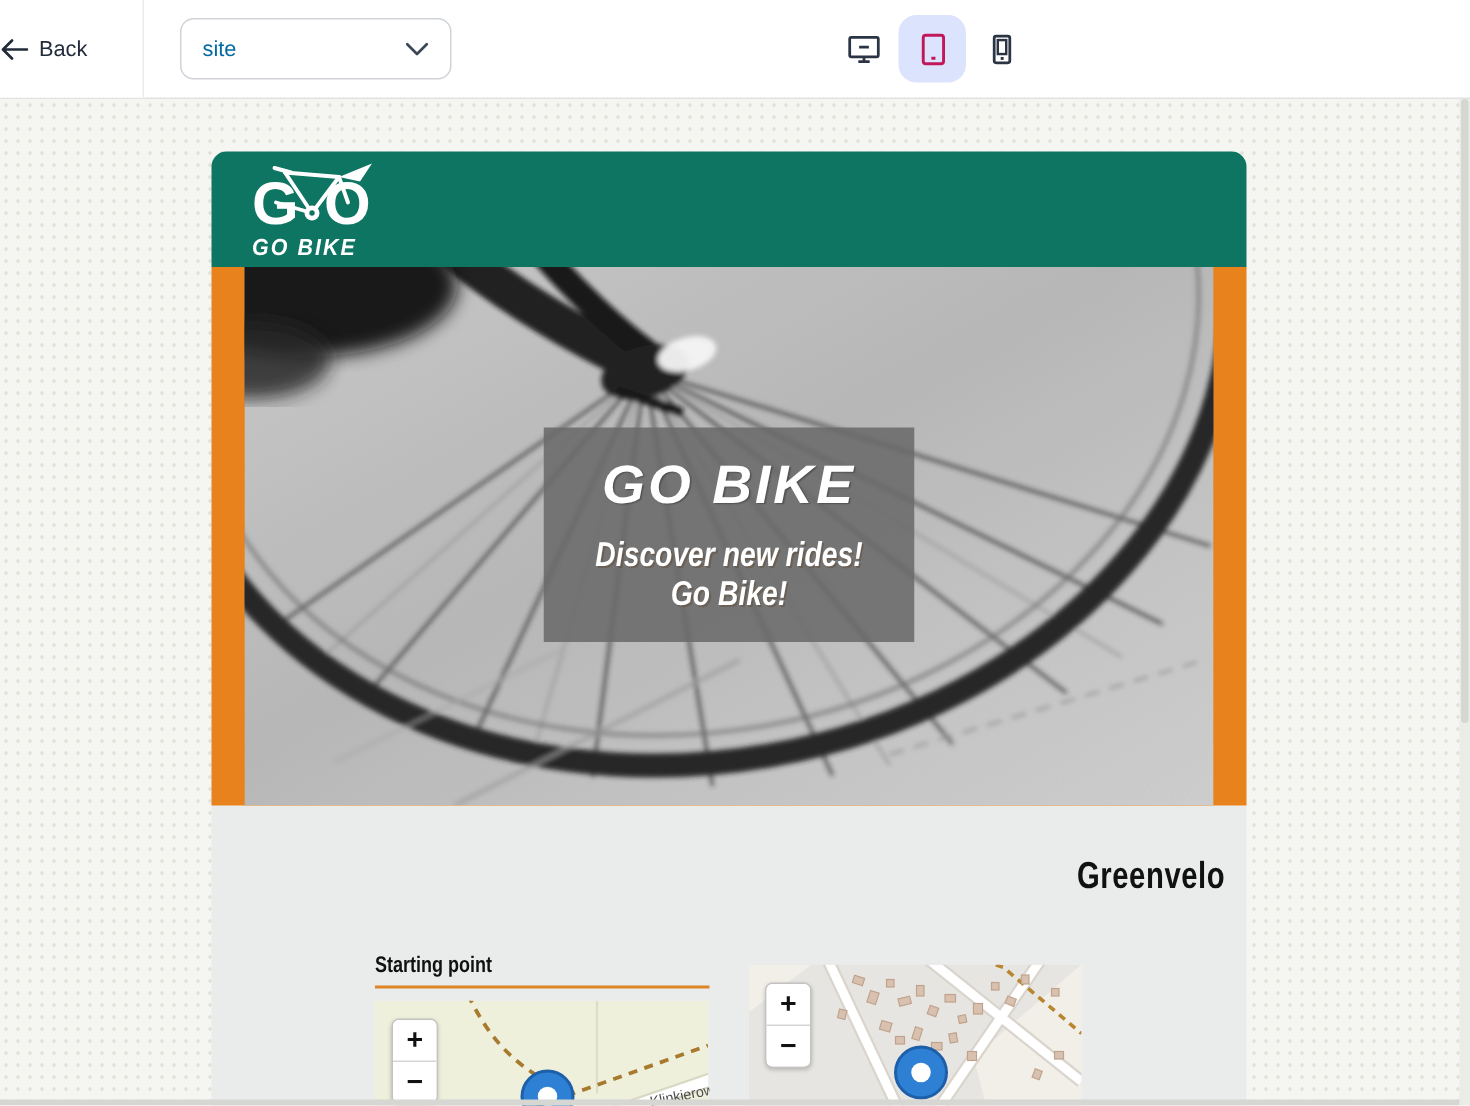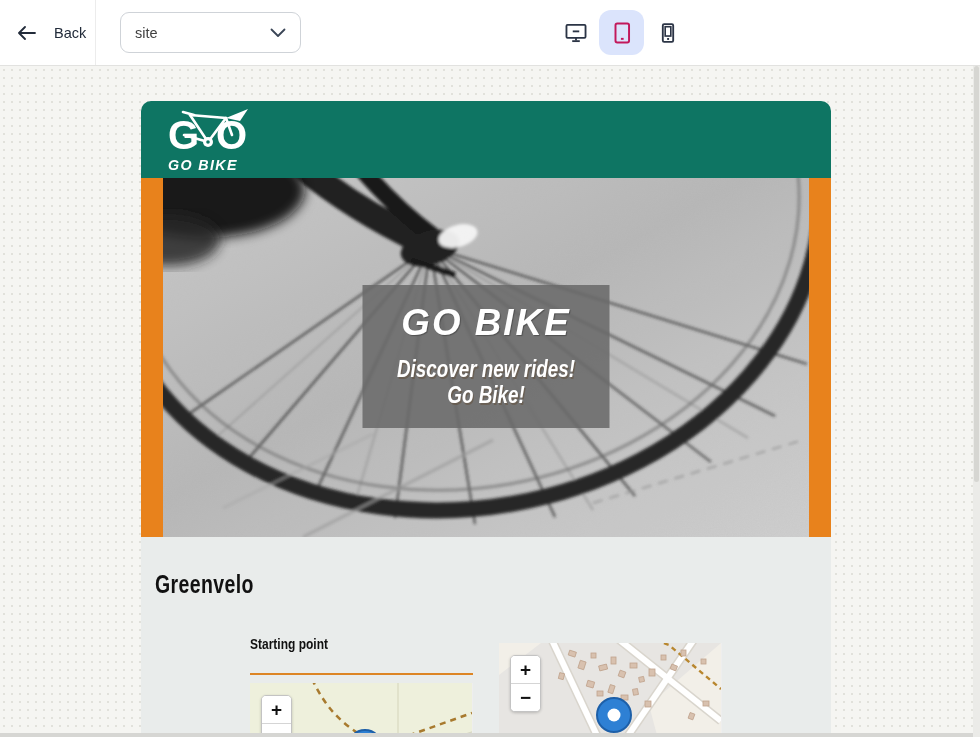--- a/index.html
+++ b/index.html
@@ -4,26 +4,26 @@
 <style>
   * { margin:0; padding:0; box-sizing:border-box; }
   html,body { width:980px; height:737px; overflow:hidden; }
   body { font-family:"Liberation Sans", sans-serif; position:relative; background:#fff; }
 
   
   .toolbar { position:absolute; top:0; left:0; right:0; height:66px; background:#fff;
              border-bottom:1px solid #e2e2e0; z-index:10; }
   .back-wrap { position:absolute; left:0; top:0; width:96px; height:65px;
                border-right:1px solid #ececec; display:flex; align-items:center;
-               padding-left:17px; gap:18px; cursor:pointer; background:#fff; }
+               gap:7px; cursor:pointer; background:#fff; }
   .back-label { font-size:14.5px; color:#222b3a; }
   .site-select { position:absolute; left:120px; top:12px; width:181px; height:41px;
                  border:1px solid #cfd3d8; border-radius:9px; background:#fff;
                  display:flex; align-items:center; padding:0 14px; cursor:pointer; }
-  .site-select .val { font-size:14.5px; color:#404040; }
+  .site-select .val { font-size:14.5px; color:#0369a1; }
   .site-select .chev { margin-left:auto; display:flex; }
   .devices { position:absolute; left:553px; top:10px; display:flex; gap:1px; }
   .dev-btn { width:45px; height:45px; border:none; background:transparent; border-radius:12px;
              display:flex; align-items:center; justify-content:center; cursor:pointer; }
   .dev-btn.active { background:#dbe4fc; }
 
   
   .preview { position:absolute; top:66px; left:0; right:0; bottom:0;
              background-color:#f5f5f2;
              background-image: radial-gradient(#e1e1db 1px, rgba(0,0,0,0) 1.2px);
@@ -43,28 +43,28 @@
                   width:247px; height:143px; background:rgba(106,106,106,.87);
                   text-align:center; color:#fff; }
   .hero-title { margin-top:17px; font-size:36px; font-weight:bold; font-style:italic;
                 letter-spacing:2px; text-shadow:1px 1px 1px rgba(0,0,0,.3);
                 transform:scaleX(1.02); }
   .hero-sub { margin-top:12px; transform:scaleX(.82); transform-origin:center; }
   .hero-sub div { font-size:23px; font-weight:bold; font-style:italic; line-height:1.13;
                   text-shadow:1.5px 1.5px 0 rgba(90,60,30,.35); }
 
   .trip { background:#e9eceb; padding-top:33px; height:230px; }
-  .trip-heading-row { text-align:left; }
+  .trip-heading-row { text-align:right; }
   .trip-heading { display:inline-block; font-size:25px; font-weight:bold; color:#111;
                   transform:scaleX(.78); letter-spacing:.5px; }
   .cols { display:flex; gap:26px; padding:0 109px; margin-top:36px; }
   .col { flex:1; min-width:0; }
   .pt-label { font-size:15px; font-weight:bold; color:#111; transform:scaleX(.8);
               transform-origin:left; display:inline-block; }
-  .pt-underline { border-bottom:2px solid #dd8524; padding-bottom:20px; }
+  .pt-underline { border-bottom:2px solid #dd8524; padding-bottom:4px; }
   .map { position:relative; margin-top:8px; height:130px; overflow:hidden; background:#eee; }
   .map svg { display:block; }
   .zoomctl { position:absolute; left:11px; top:12px; width:31px; background:#fff;
              border:1px solid #c3c3c3; border-radius:5px; overflow:hidden;
              box-shadow:0 1px 3px rgba(0,0,0,.2); }
   .zoomctl button { display:block; width:100%; height:27px; border:none; background:#fff;
                     font-size:19px; font-weight:bold; color:#111; cursor:pointer; line-height:1; }
   .zdiv { height:1px; background:#d5d5d5; }
   .marker { position:absolute; width:36px; height:36px; border-radius:50%;
             background:#2e80d4; border:2px solid #1d5fa8; cursor:pointer; }

